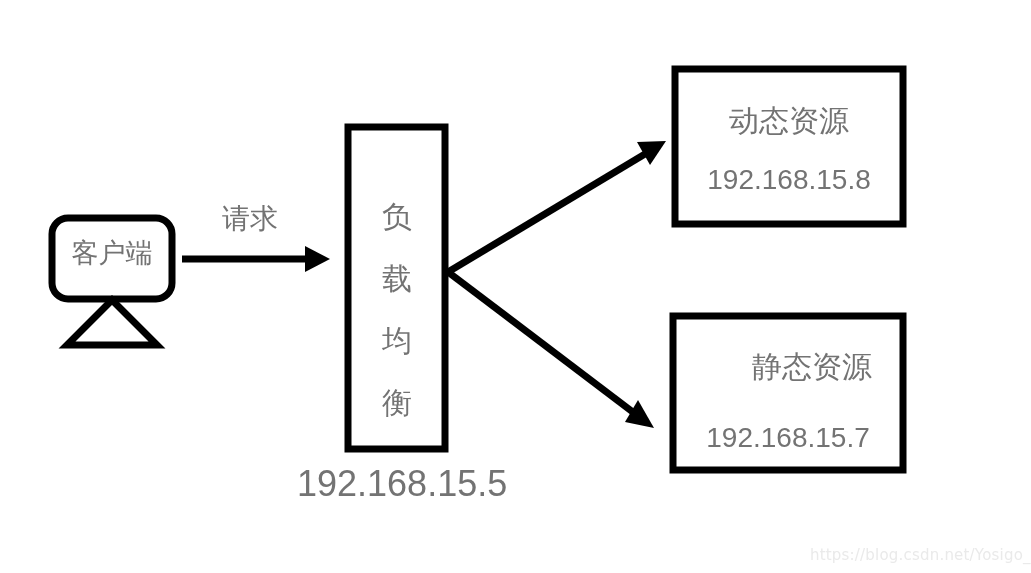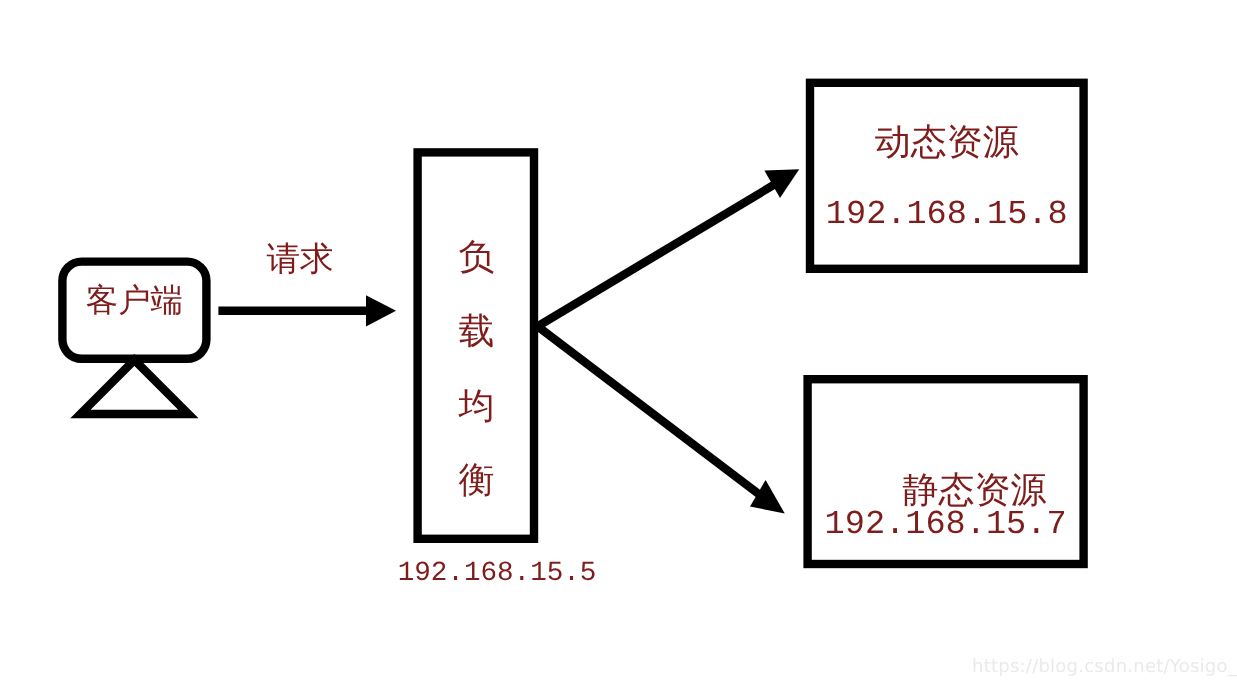--- a/index.html
+++ b/index.html
@@ -20,25 +20,25 @@
   #diagram-svg {
     position: absolute;
     left: 0;
     top: 0;
     width: 1031px;
     height: 573px;
   }
 
   .node-label {
     position: absolute;
-    color: #7f1d1d;
+    color: #737373;
     text-align: center;
     white-space: nowrap;
     line-height: 1;
-    font-family: Liberation Mono, monospace;
+    font-family: Liberation Sans, sans-serif;
   }
 
   
   #client-label {
     left: 50px;
     top: 240px;
     width: 124px;
     font-size: 27px;
   }
 
@@ -62,34 +62,34 @@
     height: 62px;
     line-height: 62px;
     text-align: center;
   }
 
   
   #lb-ip-label {
     left: 297px;
     top: 466px;
     width: 200px;
-    font-size: 23px;
+    font-size: 36px;
     text-align: right;
   }
 
   
   .server-title {
     font-size: 30px;
   }
   .server-ip {
     font-size: 28px;
   }
   #dynamic-title  { left: 672px; top: 106px; width: 234px; }
   #dynamic-ip     { left: 672px; top: 166px; width: 234px; }
-  #static-title   { left: 670px; top: 352px; width: 284px; margin-top: 44px; }
+  #static-title   { left: 670px; top: 352px; width: 284px; }
   #static-ip      { left: 670px; top: 412px; width: 236px; margin-top: 12px; }
 
   
   #watermark {
     position: absolute;
     left: 810px;
     top: 546px;
     font-size: 15px;
     color: #eaeaea;
     white-space: nowrap;

